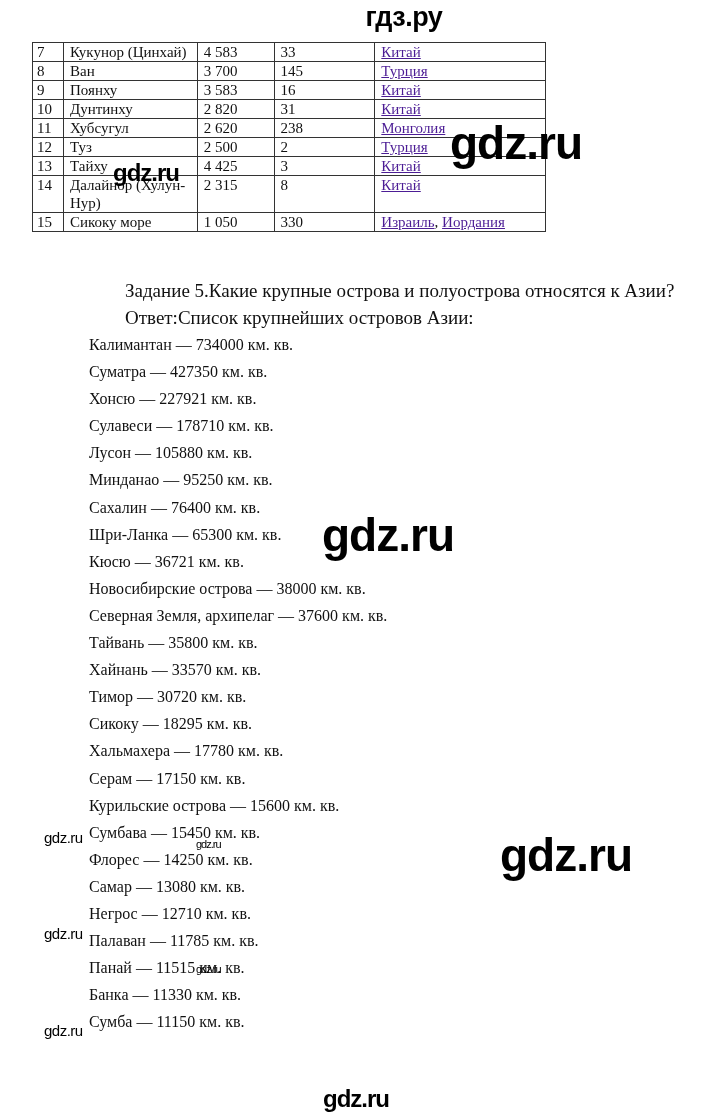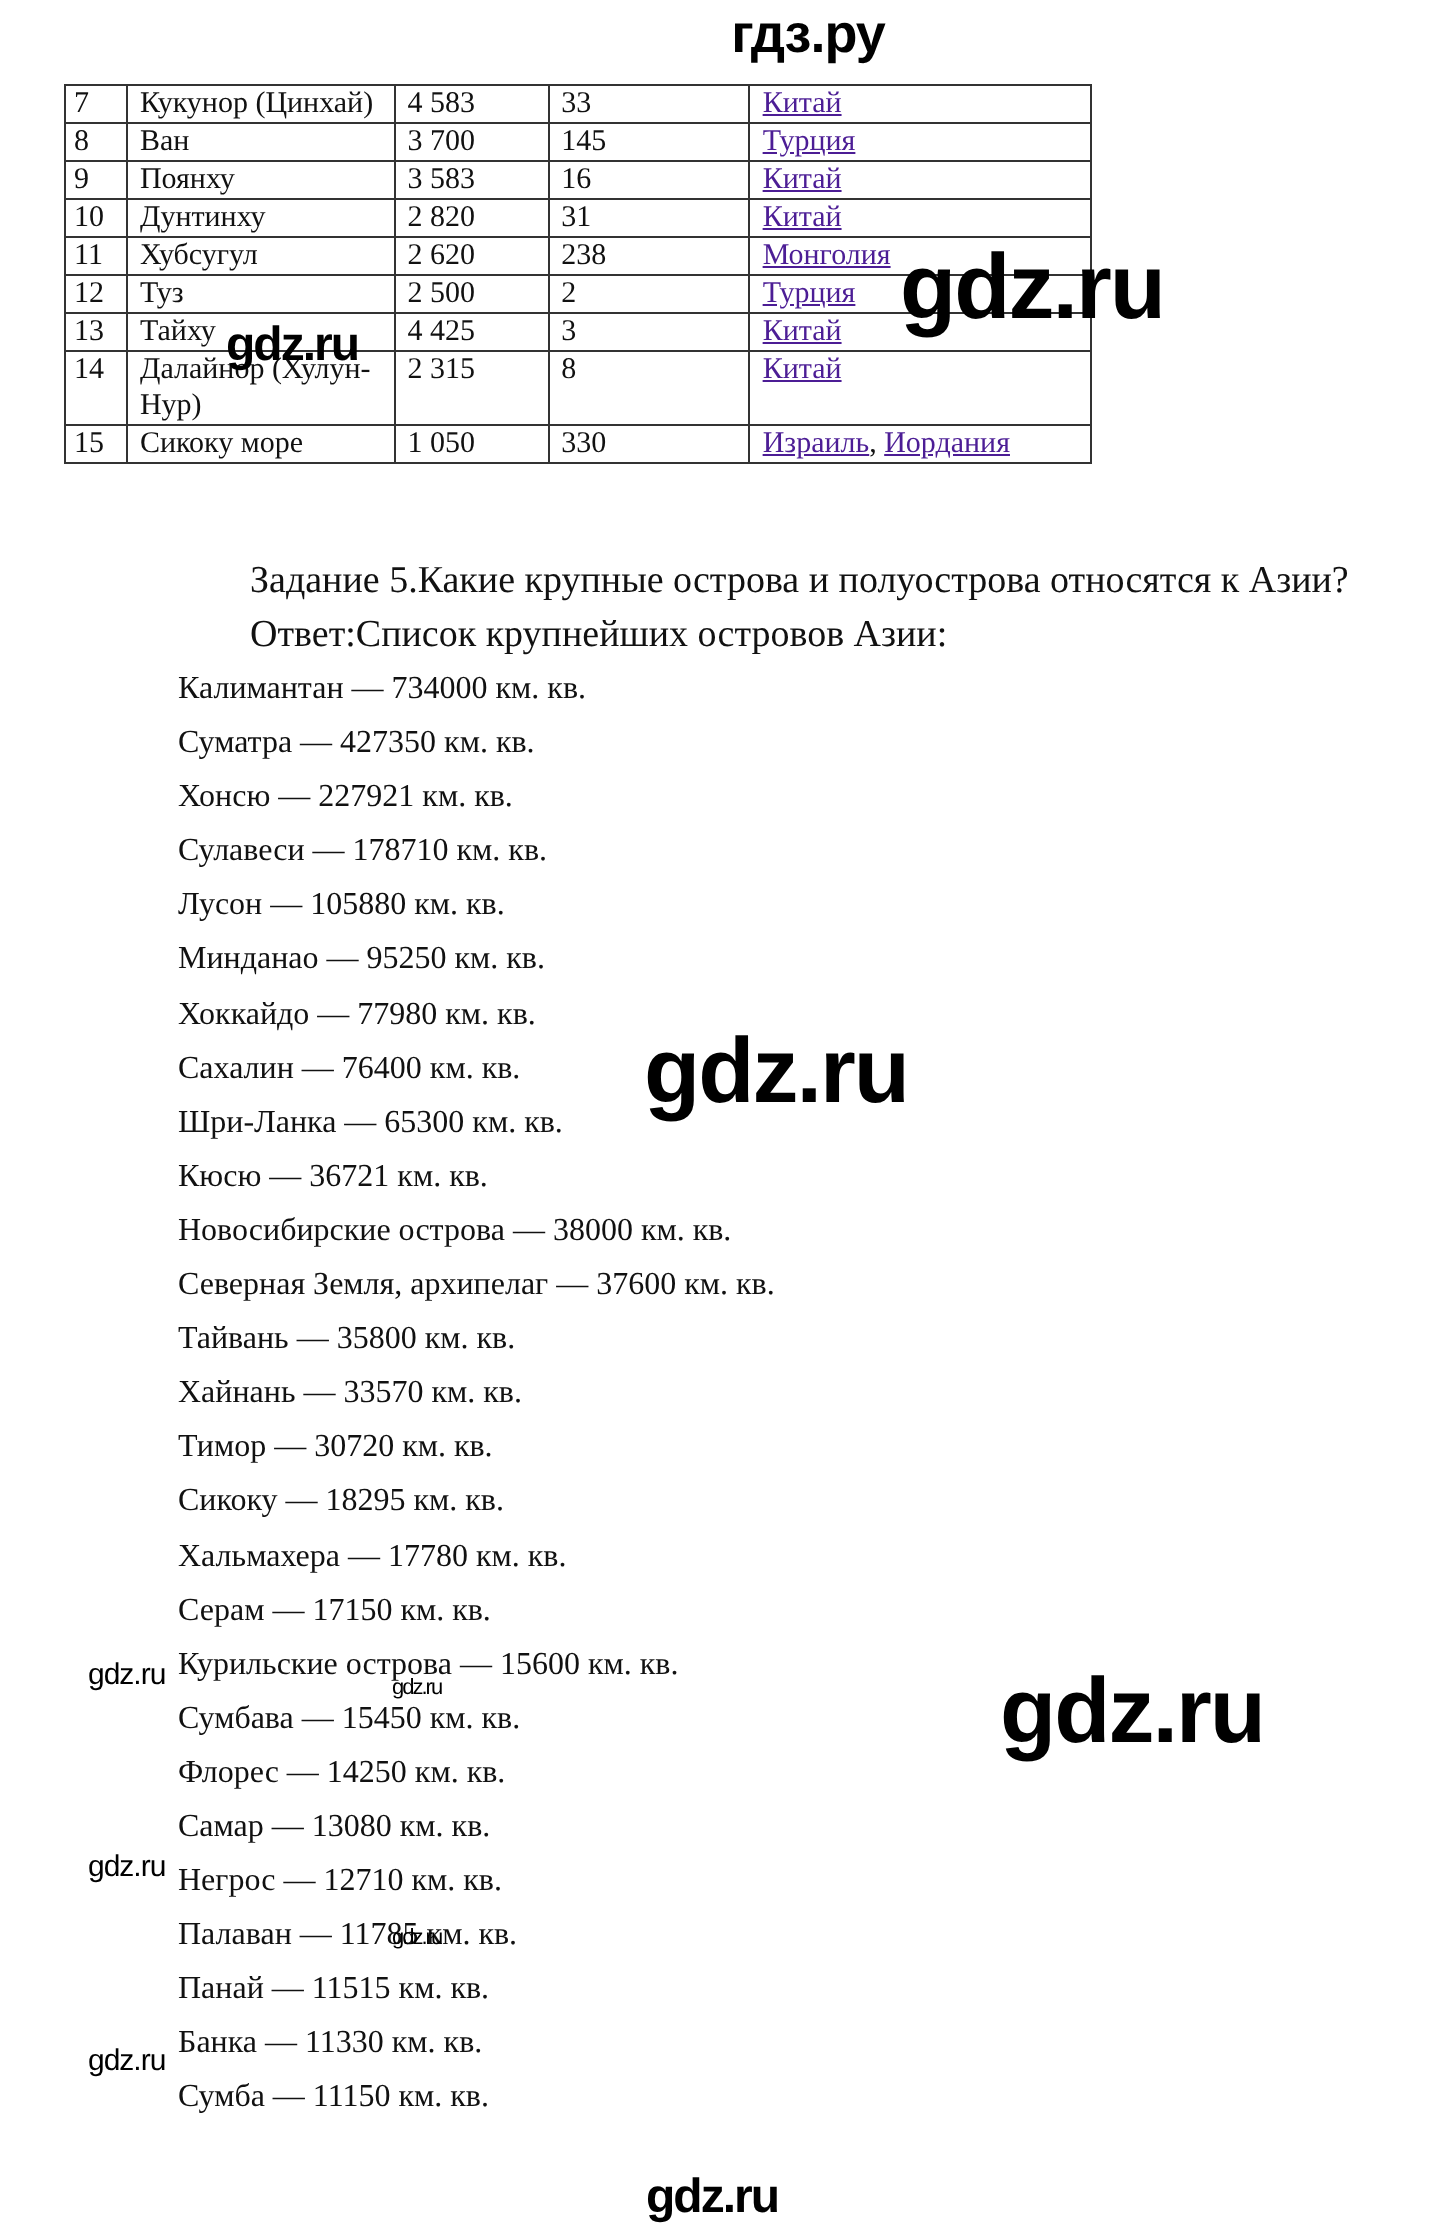--- a/index.html
+++ b/index.html
@@ -128,21 +128,20 @@
   <p>Ответ:Список крупнейших островов Азии:</p>
 </div>
 
 <div class="island-list" id="island-list">
     <div>Калимантан — 734000 км. кв.</div>
     <div>Суматра — 427350 км. кв.</div>
     <div>Хонсю — 227921 км. кв.</div>
     <div>Сулавеси — 178710 км. кв.</div>
     <div>Лусон — 105880 км. кв.</div>
     <div>Минданао — 95250 км. кв.</div>
-    <div>Хоккайдо — 77980 км. кв.</div>
     <div>Сахалин — 76400 км. кв.</div>
     <div>Шри-Ланка — 65300 км. кв.</div>
     <div>Кюсю — 36721 км. кв.</div>
     <div>Новосибирские острова — 38000 км. кв.</div>
     <div>Северная Земля, архипелаг — 37600 км. кв.</div>
     <div>Тайвань — 35800 км. кв.</div>
     <div>Хайнань — 33570 км. кв.</div>
     <div>Тимор — 30720 км. кв.</div>
     <div>Сикоку — 18295 км. кв.</div>
     <div>Хальмахера — 17780 км. кв.</div>

